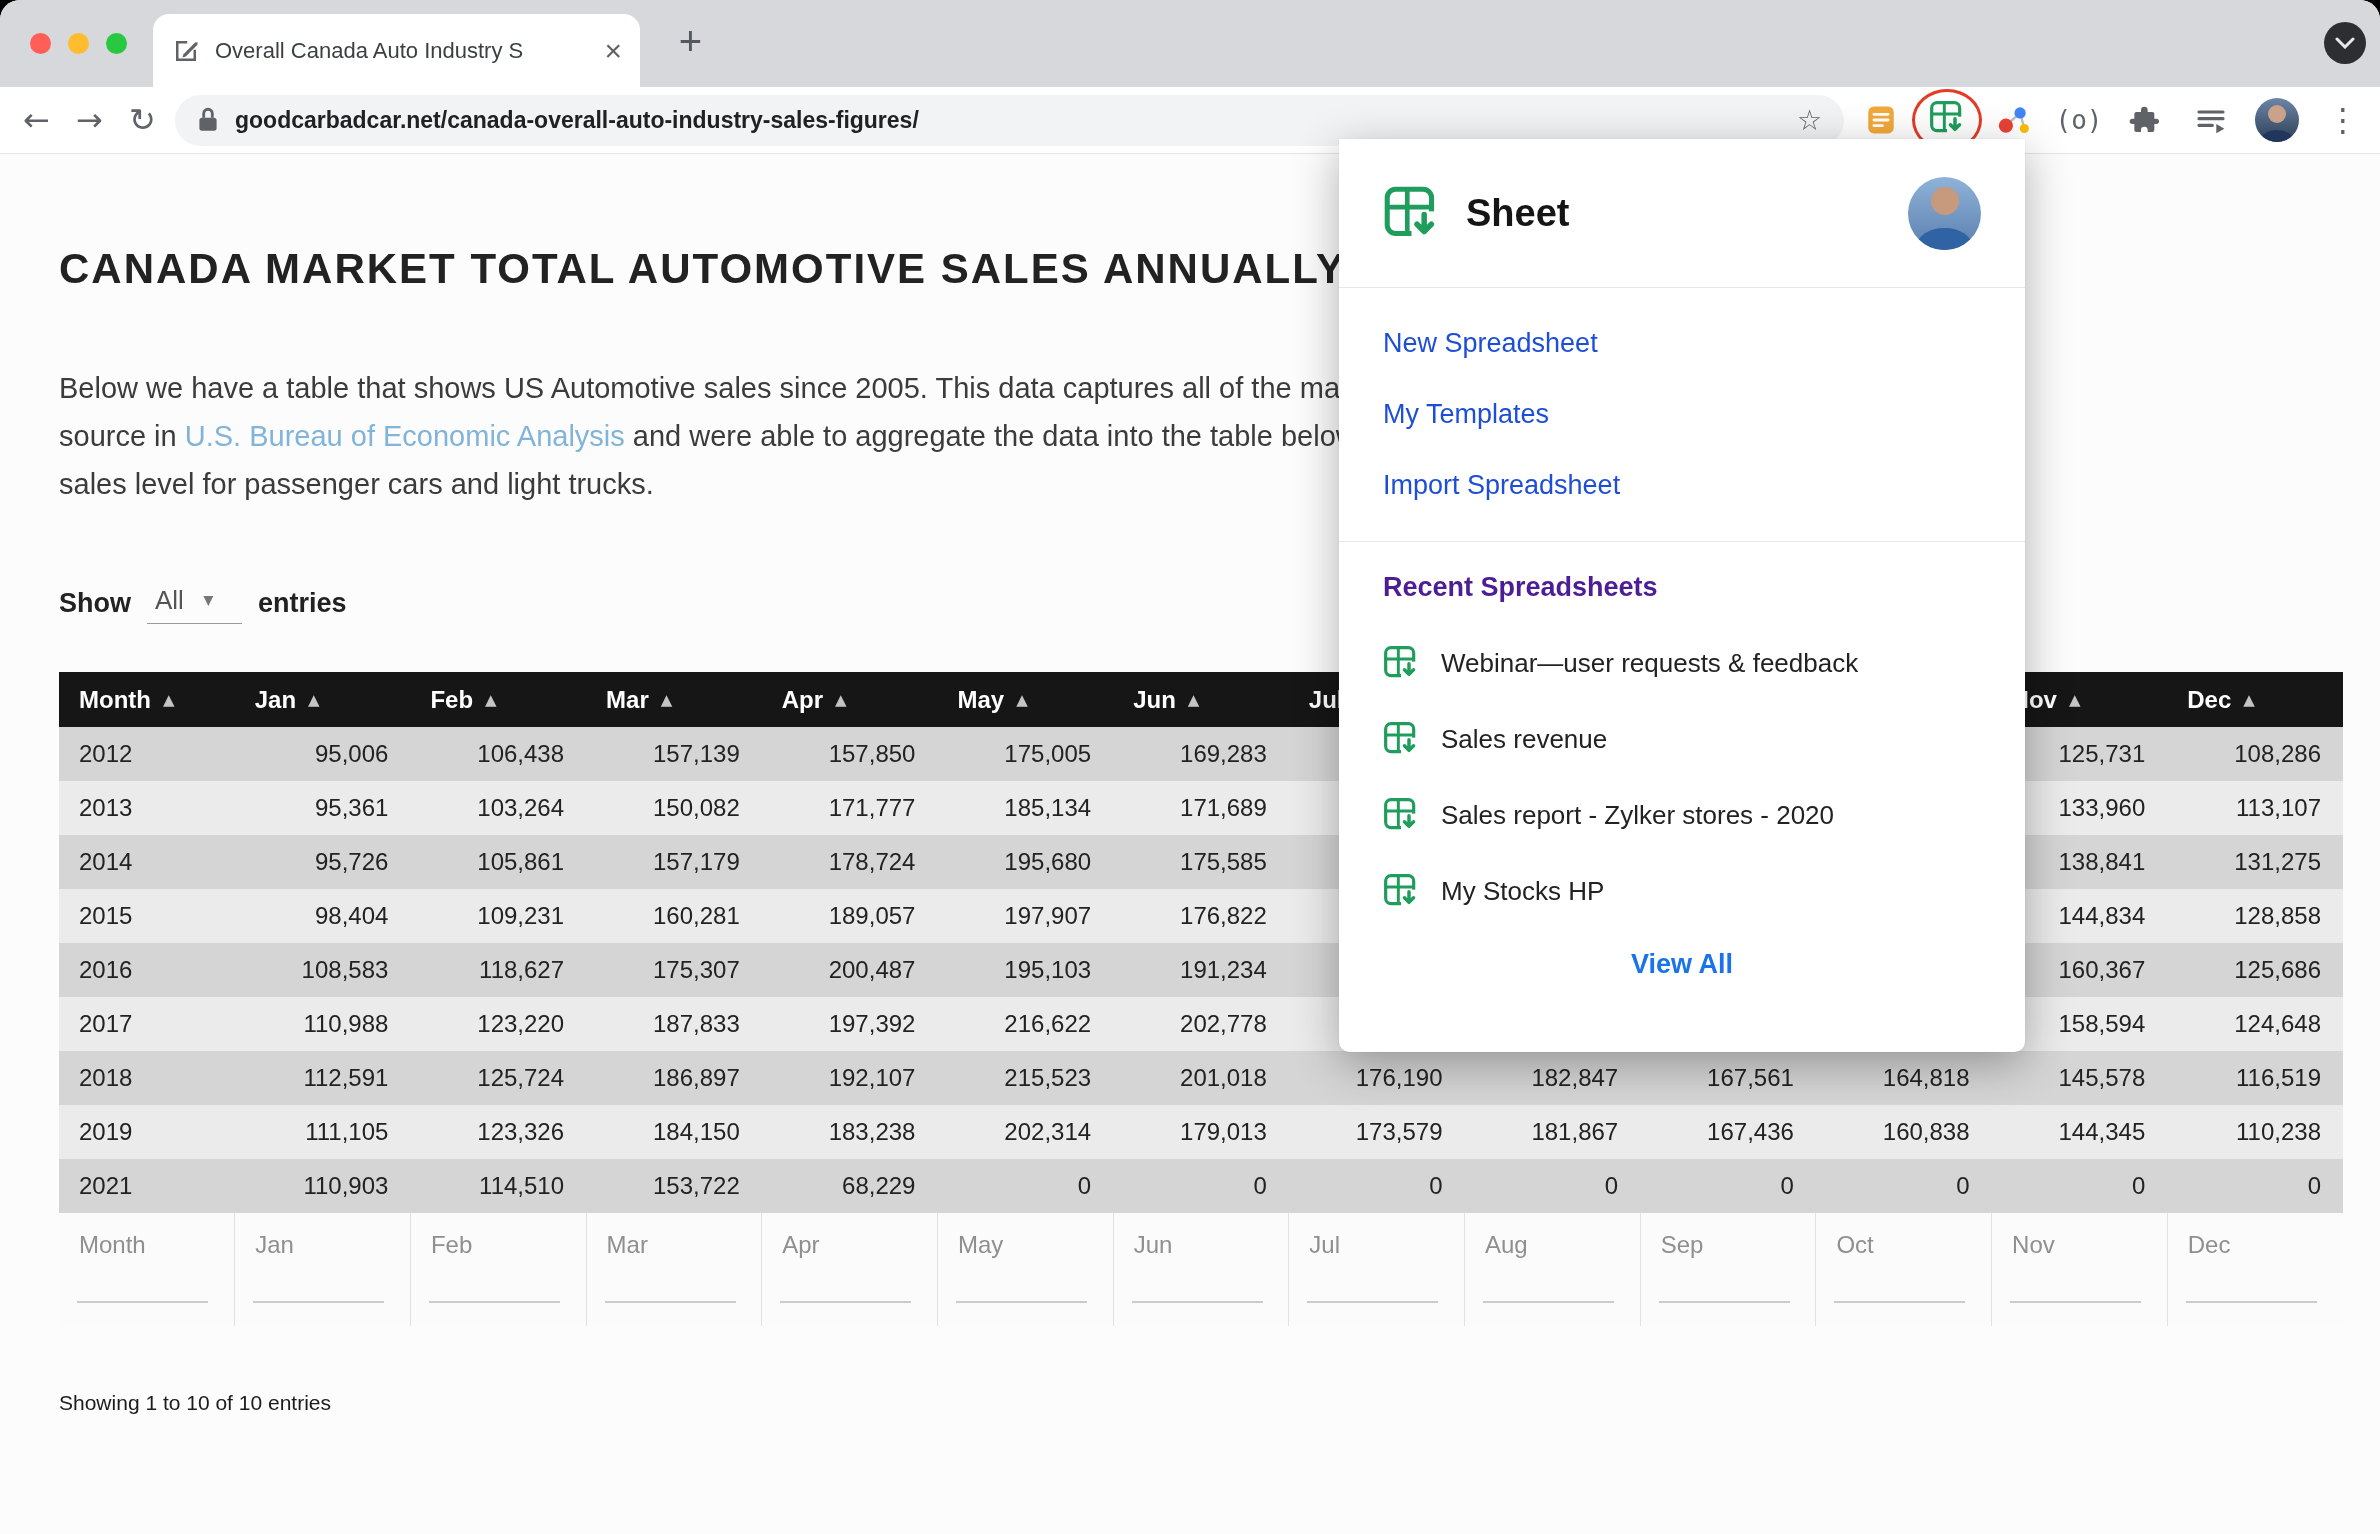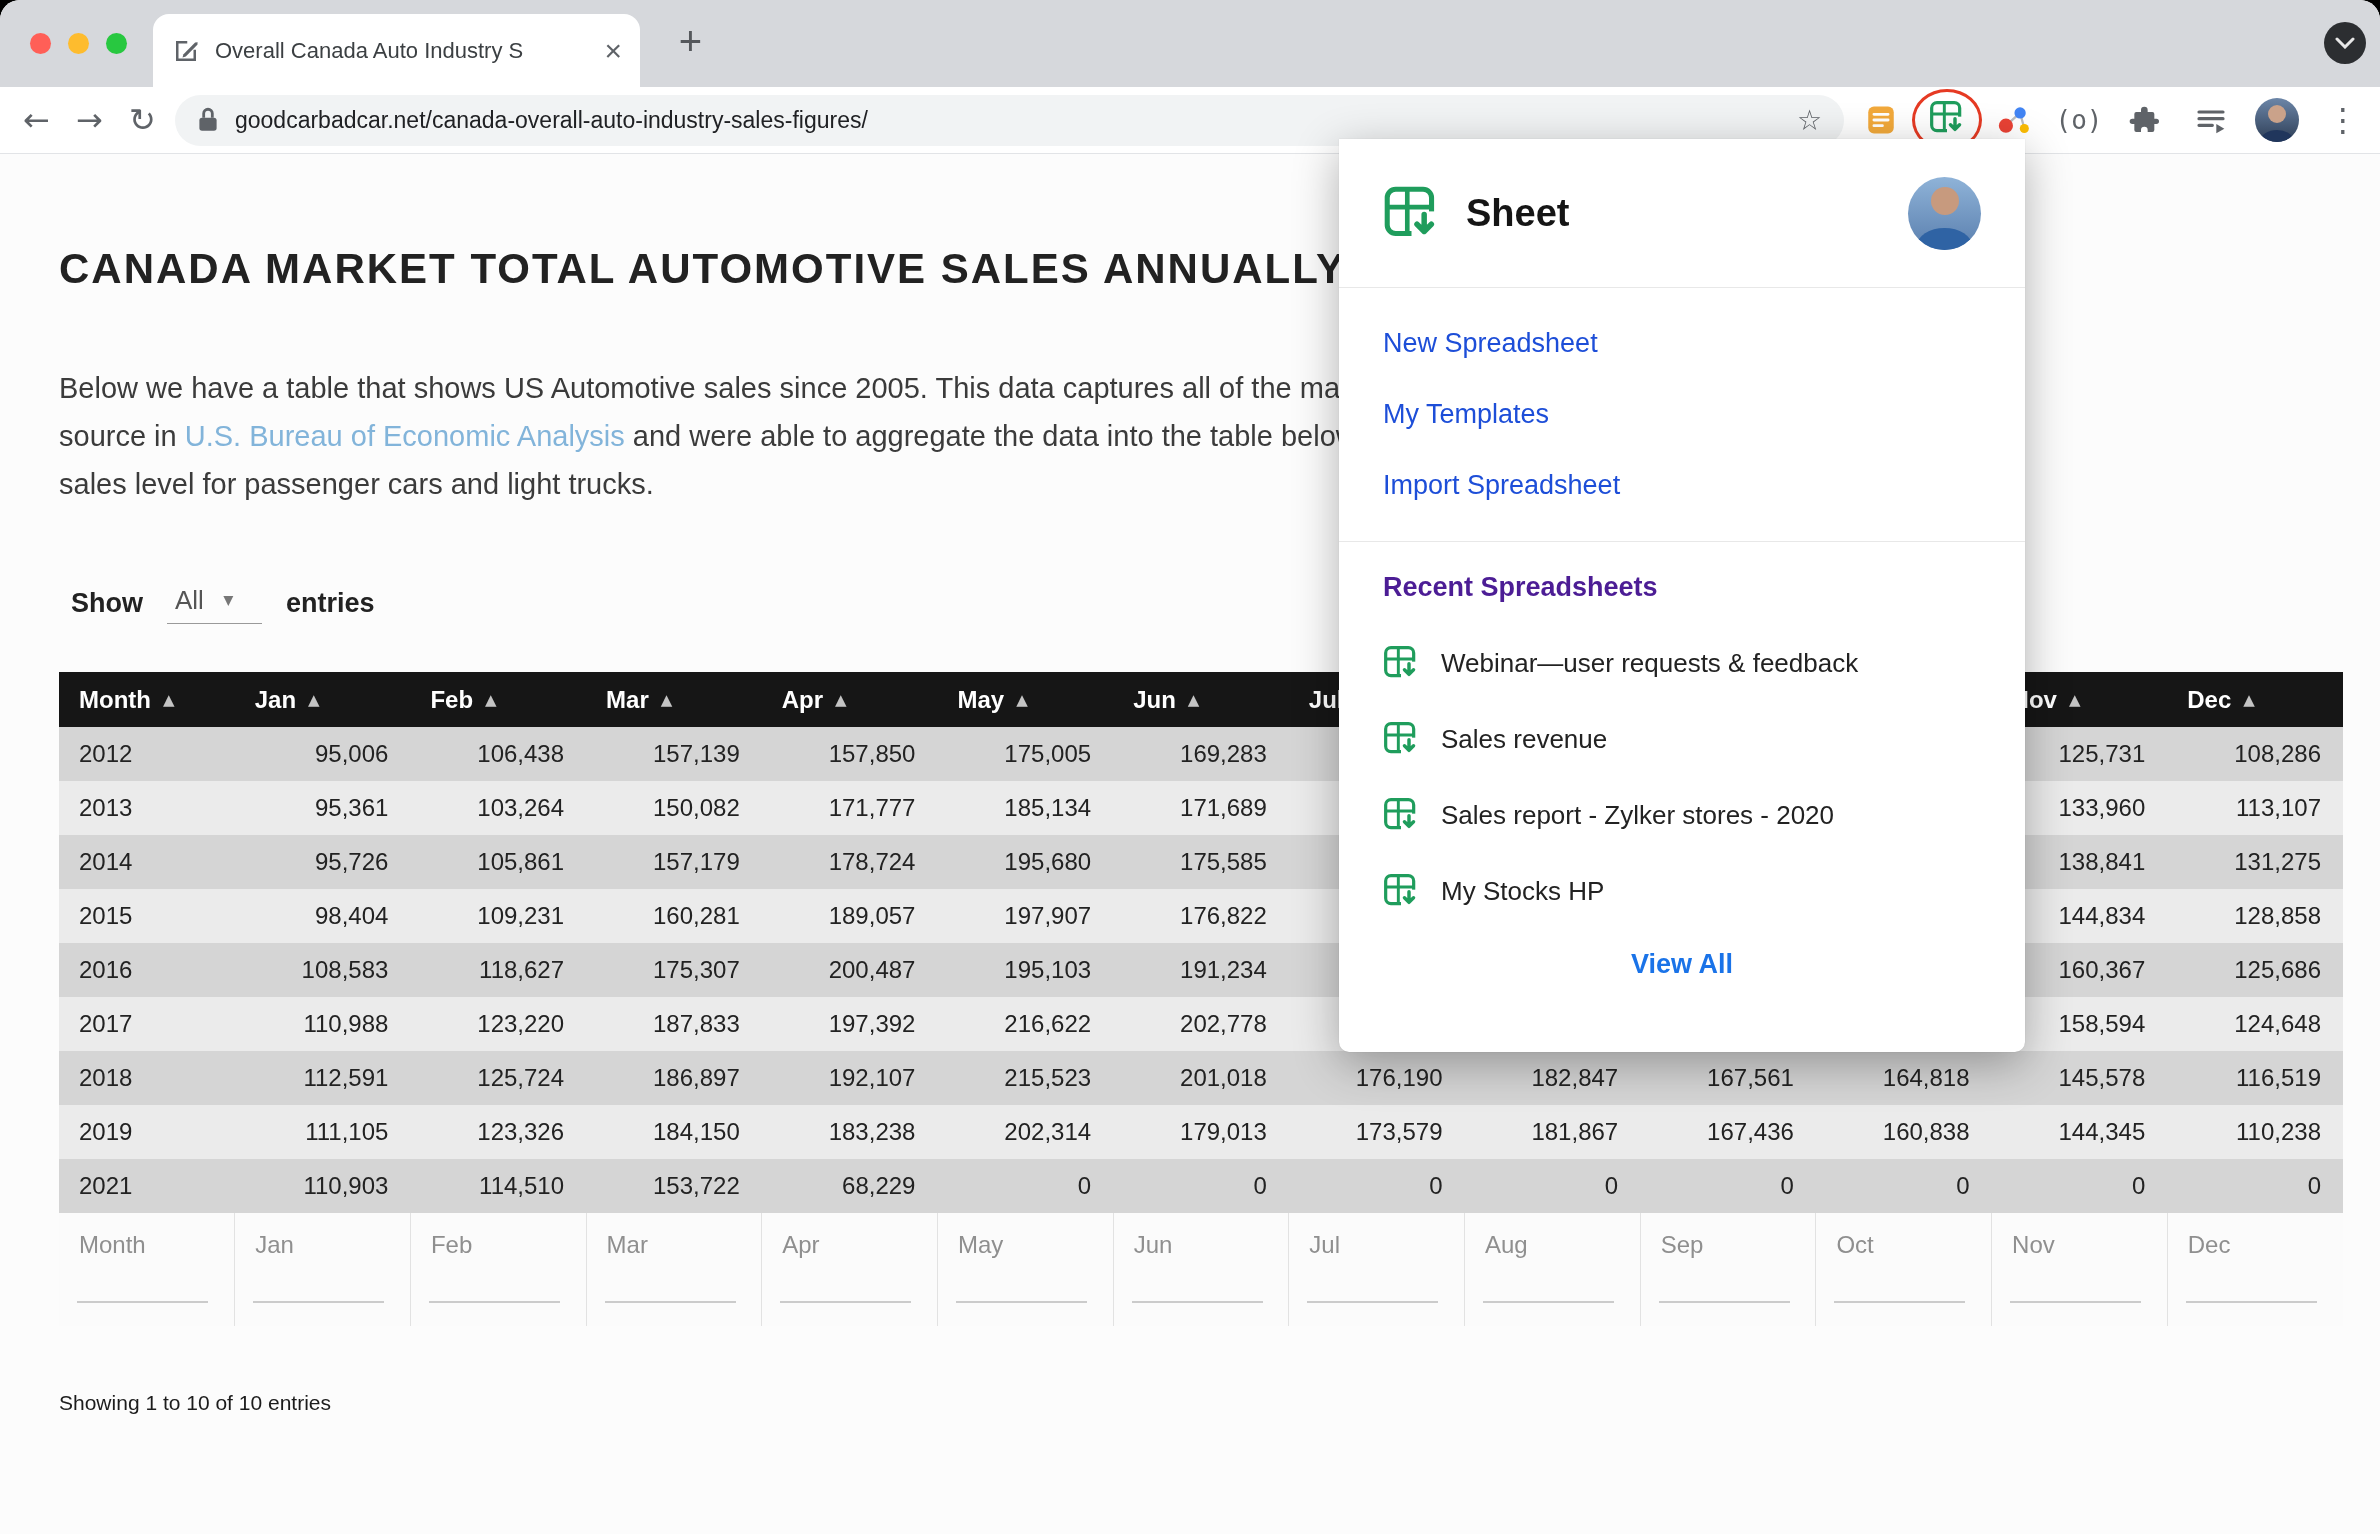--- a/index.html
+++ b/index.html
@@ -23,40 +23,40 @@
           justify-content:center;font-size:40px;color:#55585c;border-radius:50%;}
   .tab-chevron{position:absolute;right:14px;top:22px;width:42px;height:42px;border-radius:50%;
                background:#2c2e31;display:flex;align-items:center;justify-content:center;}
 
   .toolbar{position:absolute;top:87px;left:0;right:0;height:66px;background:#fff;
            border-bottom:1px solid #e2e4e7;display:flex;align-items:center;z-index:5;}
   .navbtn{width:53px;height:53px;display:flex;align-items:center;justify-content:center;
           font-family:"DejaVu Sans", sans-serif;font-size:32px;color:#5f6368;flex:0 0 auto;}
   .omnibox{flex:1;height:51px;margin:0 14px 0 6px;background:#f1f3f4;border-radius:28px;
            display:flex;align-items:center;padding:0 22px;min-width:0;}
-  .url-text{font-size:23px;color:#202124;margin-left:16px;white-space:nowrap;overflow:hidden;}
+  .url-text{font-size:23px;color:#202124;margin-left:16px;white-space:nowrap;overflow:hidden;font-weight:bold;}
   .star{margin-left:auto;font-family:"DejaVu Sans", sans-serif;font-size:28px;color:#5f6368;}
   .ext-cluster{display:flex;align-items:center;gap:20px;margin-right:14px;flex:0 0 auto;}
   .ext-btn{width:46px;height:46px;display:flex;align-items:center;justify-content:center;position:relative;}
   .annotation-ellipse{position:absolute;left:-12px;right:-12px;top:-8px;bottom:-8px;
                       border:3px solid #e63a23;border-radius:50%;pointer-events:none;}
   .kebab{font-family:"DejaVu Sans", sans-serif;font-size:32px;color:#5f6368;}
   .mini-avatar{width:44px;height:44px;border-radius:50%;position:relative;overflow:hidden;
                background:linear-gradient(#6c86a8,#2d3d55);}
   .mini-avatar::before{content:'';position:absolute;top:7px;left:13px;width:18px;height:18px;border-radius:50%;background:#caa28a;}
   .mini-avatar::after{content:'';position:absolute;bottom:-8px;left:6px;width:32px;height:20px;border-radius:50%;background:#20365c;}
   .paren-icon{font-family:"DejaVu Sans Mono", monospace;font-size:26px;color:#5f6368;}
 
   
   .page{position:absolute;top:154px;left:0;right:0;bottom:0;background:#fcfcfc;
         padding:91px 59px 0;box-sizing:border-box;}
   h1.page-title{margin:0;font-size:42px;letter-spacing:2px;color:#222;font-weight:bold;white-space:nowrap;}
   .intro{margin-top:71px;font-size:29px;line-height:48px;color:#3b3b3b;}
   .intro .link{color:#82b4da;}
-  .show-row{margin-top:75px;display:flex;align-items:center;gap:24px;font-size:27px;font-weight:bold;color:#222;margin-left:12px;}
+  .show-row{margin-top:75px;display:flex;align-items:center;gap:16px;font-size:27px;font-weight:bold;color:#222;}
   .show-select{display:inline-flex;align-items:center;gap:16px;border-bottom:1px solid #9a9a9a;
                padding:2px 8px 7px;font-weight:normal;color:#555;font-size:26px;min-width:79px;}
   .caret{font-size:17px;color:#777;}
 
   table.sales{margin-top:48px;width:2284px;border-collapse:collapse;table-layout:fixed;}
   .sales thead th{background:#161616;color:#fff;font-size:24px;font-weight:bold;text-align:left;
                   height:55px;padding:0 0 0 20px;box-sizing:border-box;white-space:nowrap;}
   .sales .sort{font-size:15px;color:#c4c4c4;margin-left:12px;vertical-align:3px;font-family:"DejaVu Sans", sans-serif;}
   .sales tbody td{font-size:24px;color:#222;height:54px;padding:0 22px 0 20px;box-sizing:border-box;white-space:nowrap;}
   .sales tbody td.num{text-align:right;}

